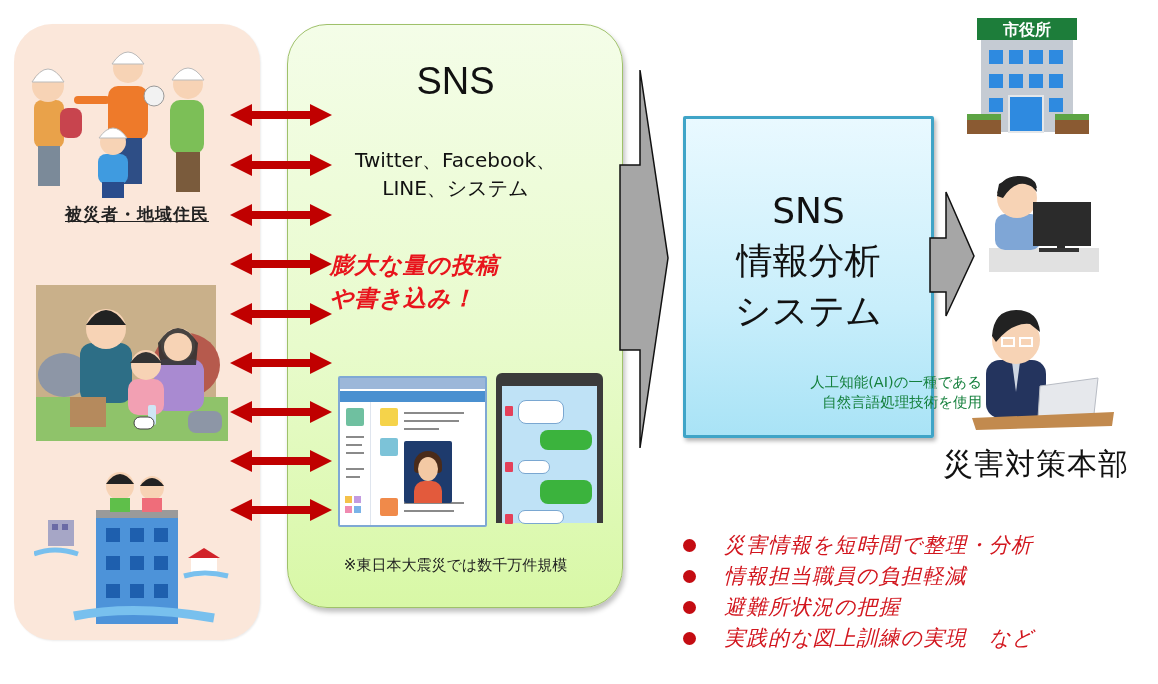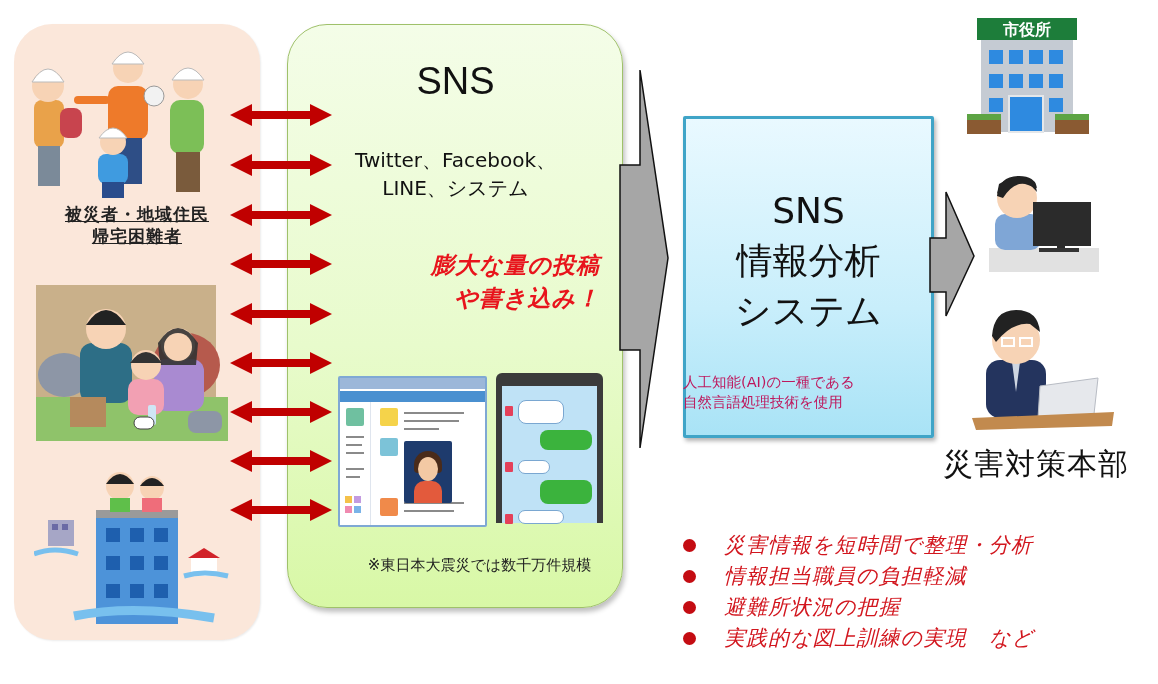--- a/index.html
+++ b/index.html
@@ -16,23 +16,23 @@
 
   
   .sns-panel { left:287px; top:24px; width:334px; height:582px;
                background:linear-gradient(180deg,#f4fde8 0%, #e8fbcc 55%, #d8f8a6 100%);
                border:1.5px solid #9fc16a; border-radius:40px;
                box-shadow: 2px 4px 5px rgba(0,0,0,0.25); }
   .sns-title { left:287px; width:337px; top:60px; text-align:center; font-size:38px;
                font-family:"Liberation Sans", sans-serif; color:#111; }
   .sns-platforms { left:287px; width:337px; top:146px; text-align:center; font-size:20px;
                    line-height:28px; color:#111; }
-  .sns-posts { left:330px; width:270px; top:249px; text-align:right; font-size:23px;
+  .sns-posts { left:330px; width:270px; top:249px; text-align:left; font-size:23px;
                line-height:33px; color:#e8141c; font-style:italic; font-weight:bold; letter-spacing:1px; }
-  .sns-note { left:287px; width:337px; top:556px; text-align:center; font-size:15px; color:#222;padding-left:24px; }
+  .sns-note { left:287px; width:337px; top:556px; text-align:center; font-size:15px; color:#222; }
 
   
   .browser { left:338px; top:376px; width:145px; height:147px; background:#ffffff;
              border:2px solid #7fa8d4; border-radius:2px; }
   .browser .bar1 { position:absolute; left:0; top:0; right:0; height:11px; background:#9cb7d9; }
   .browser .bar2 { position:absolute; left:0; top:13px; right:0; height:11px; background:#4a90d0; }
   .browser .side { position:absolute; left:0; top:24px; width:30px; bottom:0; border-right:1px solid #dfe5ee; }
   .avatar-sq { position:absolute; width:18px; height:18px; border-radius:2px; }
   .photo { position:absolute; left:64px; top:63px; width:48px; height:62px; background:#1e3b6d; border-radius:2px; }
   .photo .face { position:absolute; left:14px; top:16px; width:20px; height:24px; background:#f3c9a4; border-radius:50%; }
@@ -53,21 +53,21 @@
   .dbl-arrow { position:absolute; left:230px; width:102px; height:22px; }
 
   
   .big-arrow { position:absolute; }
 
   
   .system-box { left:683px; top:116px; width:245px; height:316px;
                 background:linear-gradient(180deg,#e9f9ff 0%, #c8eefb 60%, #a9e3f6 100%);
                 border:3px solid #3fa4c7; box-shadow: 2px 3px 4px rgba(0,0,0,0.3); border-radius:2px; }
   .system-title { left:683px; width:251px; top:186px; text-align:center; font-size:36px; line-height:50px; color:#111; }
-  .system-sub { left:683px; width:251px; top:372px; text-align:left; font-size:14.5px; line-height:20px; color:#be185d; }
+  .system-sub { left:683px; width:251px; top:372px; text-align:right; font-size:14.5px; line-height:20px; color:#15803d;padding-left:48px; }
 
   
   .hq-label { left:922px; width:228px; top:444px; text-align:center; font-size:30px; color:#111; letter-spacing:1px; }
 
   
   .benefits { left:677px; top:530px; }
   .benefit { position:relative; height:31px; line-height:31px; font-size:21px; color:#d2161e;
              font-style:italic; white-space:nowrap; padding-left:47px; letter-spacing:1px; }
   .benefit .dot { position:absolute; left:6px; top:9px; width:13px; height:13px; border-radius:50%; background:#c40c12; }
 </style>
@@ -97,21 +97,20 @@
   <path d="M142 42 Q158 18 174 42 Z" fill="#ffffff" stroke="#bbb"></path>
 
   <rect x="68" y="116" width="30" height="30" rx="8" fill="#3f9be0"></rect>
   <rect x="72" y="144" width="22" height="16" fill="#294c8c"></rect>
   <circle cx="83" cy="104" r="13" fill="#f7d3b5"></circle>
   <path d="M69 100 Q83 80 97 100 Z" fill="#ffffff" stroke="#bbb"></path>
 </svg>
 
 <div class="abs left-label">
   <div>被災者・地域住民</div>
-  <div>帰宅困難者</div>
 </div>
 
 <svg class="abs" style="left:36px;top:285px" width="192" height="156">
   <rect x="0" y="0" width="180" height="150" fill="#c9b08a"></rect>
   <rect x="0" y="112" width="192" height="44" fill="#8fc36a"></rect>
   <ellipse cx="150" cy="80" rx="34" ry="32" fill="#b65a4d"></ellipse>
   <ellipse cx="28" cy="90" rx="26" ry="22" fill="#8d96a6"></ellipse>
   <rect x="44" y="58" width="52" height="60" rx="12" fill="#2d6e86"></rect>
   <circle cx="70" cy="44" r="20" fill="#f7d3b5"></circle>
   <path d="M50 40 Q70 10 90 40 Z" fill="#222"></path>

